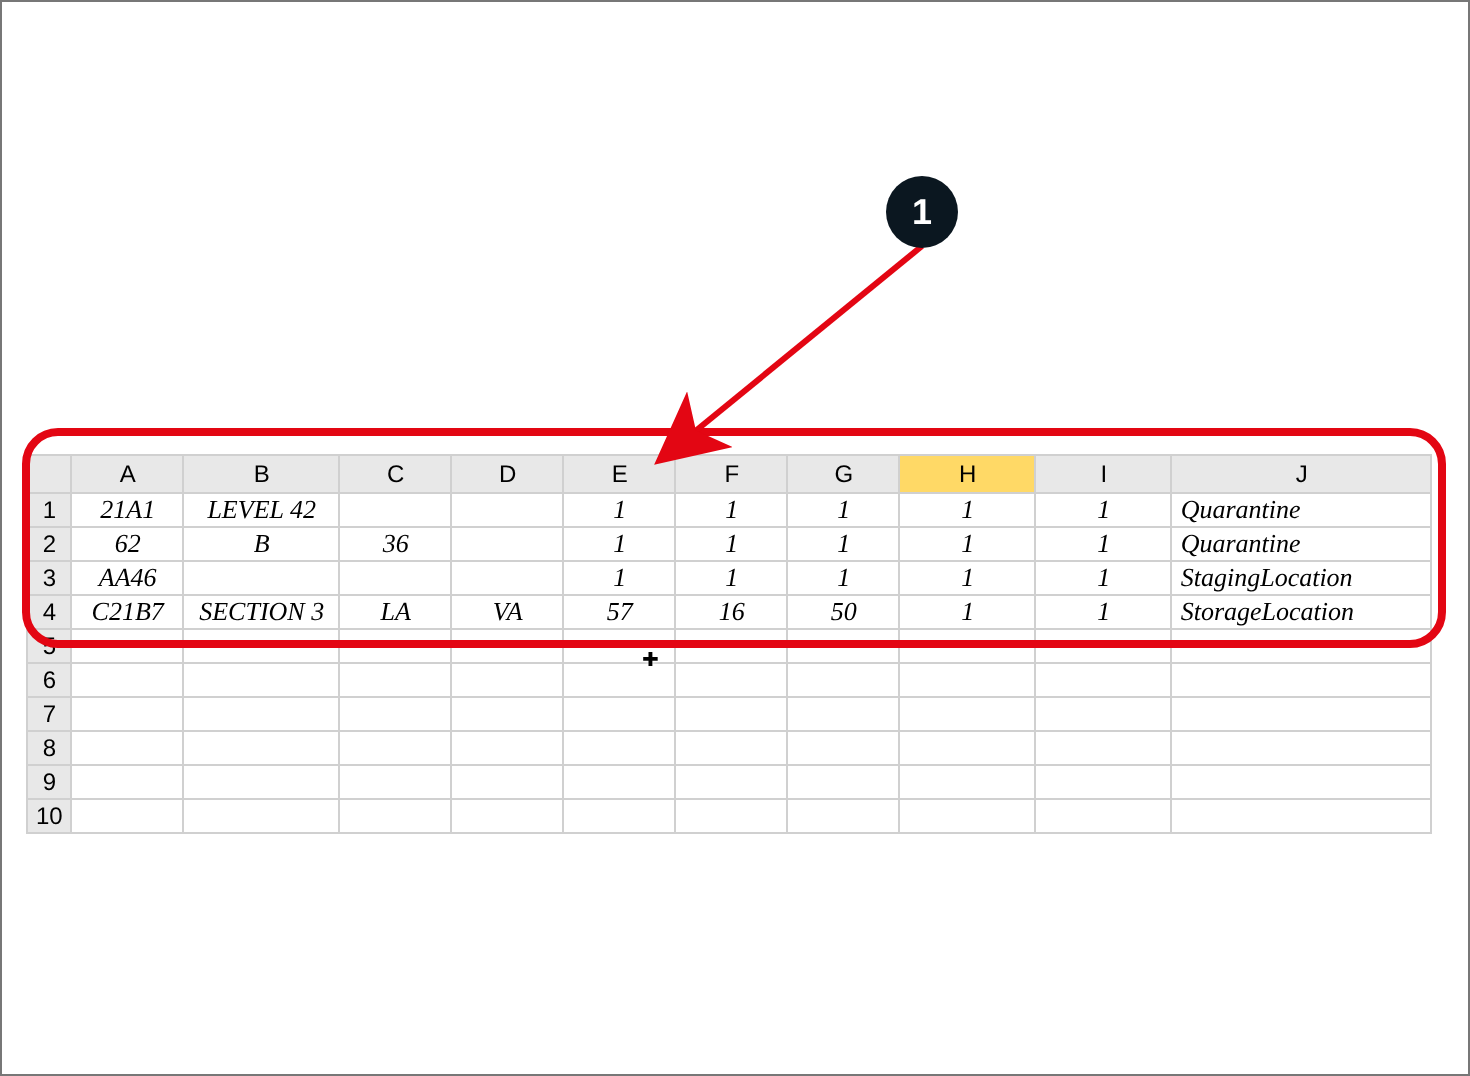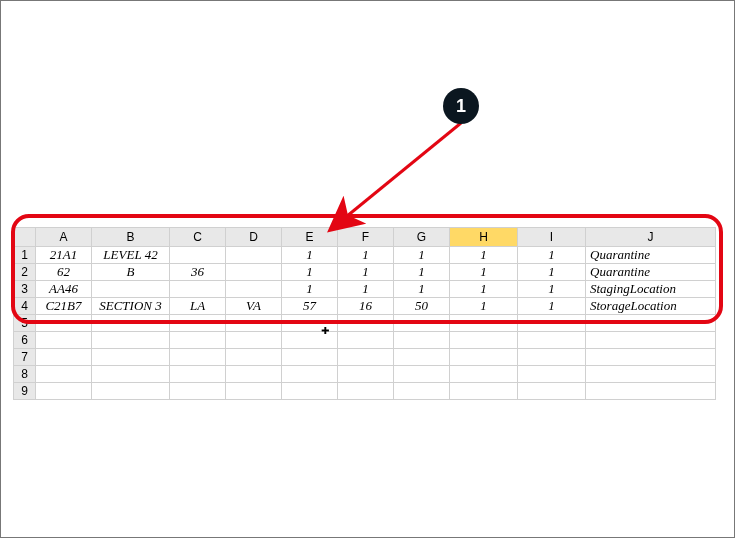--- a/index.html
+++ b/index.html
@@ -254,20 +254,33 @@
           <td class="cB"></td>
           <td class="cC"></td>
           <td class="cD"></td>
           <td class="cE"></td>
           <td class="cF"></td>
           <td class="cG"></td>
           <td class="cH"></td>
           <td class="cI"></td>
           <td class="cJ"></td>
         </tr>
+        <tr>
+          <th class="rowhdr">10</th>
+          <td class="cA"></td>
+          <td class="cB"></td>
+          <td class="cC"></td>
+          <td class="cD"></td>
+          <td class="cE"></td>
+          <td class="cF"></td>
+          <td class="cG"></td>
+          <td class="cH"></td>
+          <td class="cI"></td>
+          <td class="cJ"></td>
+        </tr>
       </tbody>
   </table>
 
   <div class="annot-box"></div>
 
   <svg class="arrow" viewBox="0 0 170 130">
     <defs>
       <marker id="ah" markerWidth="12" markerHeight="12" refX="6" refY="6" orient="auto">
         <path d="M0,0 L12,6 L0,12 L3,6 Z" fill="#e30613"></path>
       </marker>

